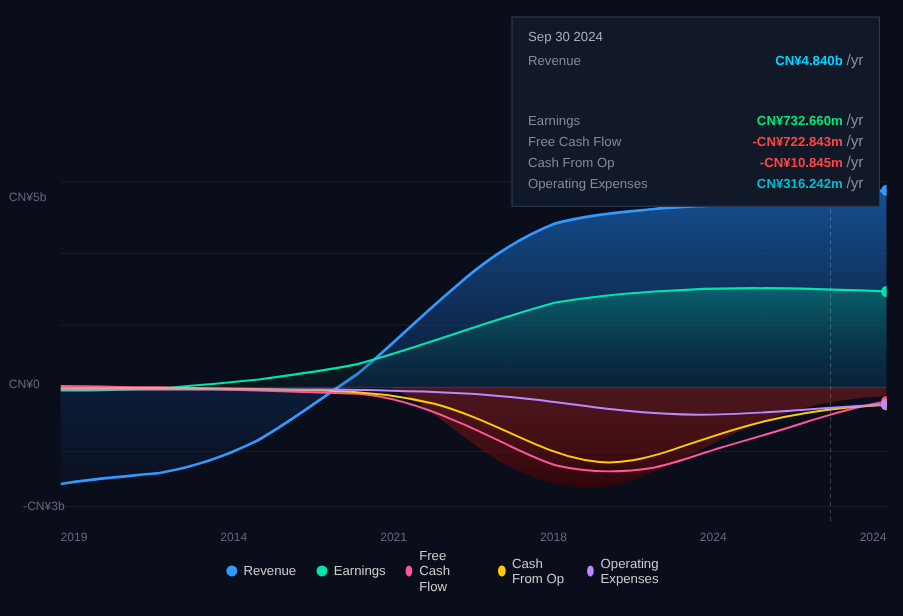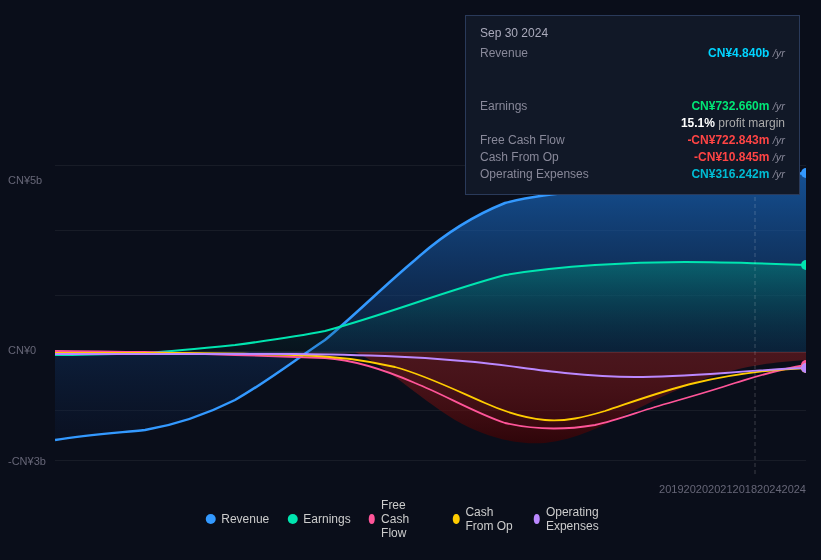--- a/index.html
+++ b/index.html
@@ -55,54 +55,53 @@
       font-weight: bold;
     }
 
     .tooltip-value.cyan { color: #00d4ff; }
     .tooltip-value.green { color: #00e676; margin-top: 36px; }
     .tooltip-value.red { color: #ff4444; }
     .tooltip-value.teal { color: #00bcd4; }
 
     .tooltip-suffix {
       color: #889;
-      font-size: 11px;
+      font-size: 14px;
       font-weight: normal;
-      font-style: italic;
     }
 
     
     .y-label {
       position: absolute;
       font-size: 11px;
       color: #667;
       left: 8px;
     }
 
     .y-label-top { top: 174px; }
     .y-label-zero { top: 344px; }
-    .y-label-bottom { top: 455px; }
+    .y-label-bottom { top: 455px; margin-left: 13px; }
 
     
     .grid-line {
       position: absolute;
       left: 55px;
       right: 15px;
       height: 1px;
       background: rgba(255,255,255,0.06);
     }
 
     
     .x-labels {
       position: absolute;
       bottom: 65px;
       left: 55px;
       right: 15px;
       display: flex;
-      justify-content: flex-end;
+      justify-content: space-between;
       font-size: 11px;
       color: #667;
     }
 
     
     .legend {
       position: absolute;
       bottom: 20px;
       left: 50%;
       transform: translateX(-50%);
@@ -133,24 +132,20 @@
   <div class="tooltip-box">
     <div class="tooltip-date">Sep 30 2024</div>
 
     <div class="tooltip-row">
       <span class="tooltip-label">Revenue</span>
       <span class="tooltip-value cyan">CN¥4.840b <span class="tooltip-suffix">/yr</span></span>
     </div>
     <div class="tooltip-row">
       <span class="tooltip-label">Earnings</span>
       <span class="tooltip-value green">CN¥732.660m <span class="tooltip-suffix">/yr</span></span>
-    </div>
-    <div class="tooltip-row">
-      <span class="tooltip-label"></span>
-      <span class="tooltip-value" style="color:#aaa;font-weight:normal;"><span style="color:#fff;font-weight:bold;">15.1%</span> profit margin</span>
     </div>
     <div class="tooltip-row">
       <span class="tooltip-label">Free Cash Flow</span>
       <span class="tooltip-value red">-CN¥722.843m <span class="tooltip-suffix">/yr</span></span>
     </div>
     <div class="tooltip-row">
       <span class="tooltip-label">Cash From Op</span>
       <span class="tooltip-value red">-CN¥10.845m <span class="tooltip-suffix">/yr</span></span>
     </div>
     <div class="tooltip-row">
@@ -209,21 +204,21 @@
 
     <circle cx="751" cy="18" r="5" fill="#3399ff"></circle>
     <circle cx="751" cy="110" r="5" fill="#00e5b0"></circle>
     <circle cx="751" cy="210" r="5" fill="#ff5599"></circle>
     <circle cx="751" cy="213" r="5" fill="#ffcc00"></circle>
     <circle cx="751" cy="213" r="5" fill="#bb88ff"></circle>
   </svg>
 
   <div class="x-labels">
     <span>2019</span>
-    <span>2020</span>
+    <span>2014</span>
     <span>2021</span>
     <span>2018</span>
     <span>2024</span>
     <span>2024</span>
   </div>
 
   <div class="legend">
     <div class="legend-item">
       <div class="legend-dot" style="background:#3399ff;"></div>
       <span>Revenue</span>

